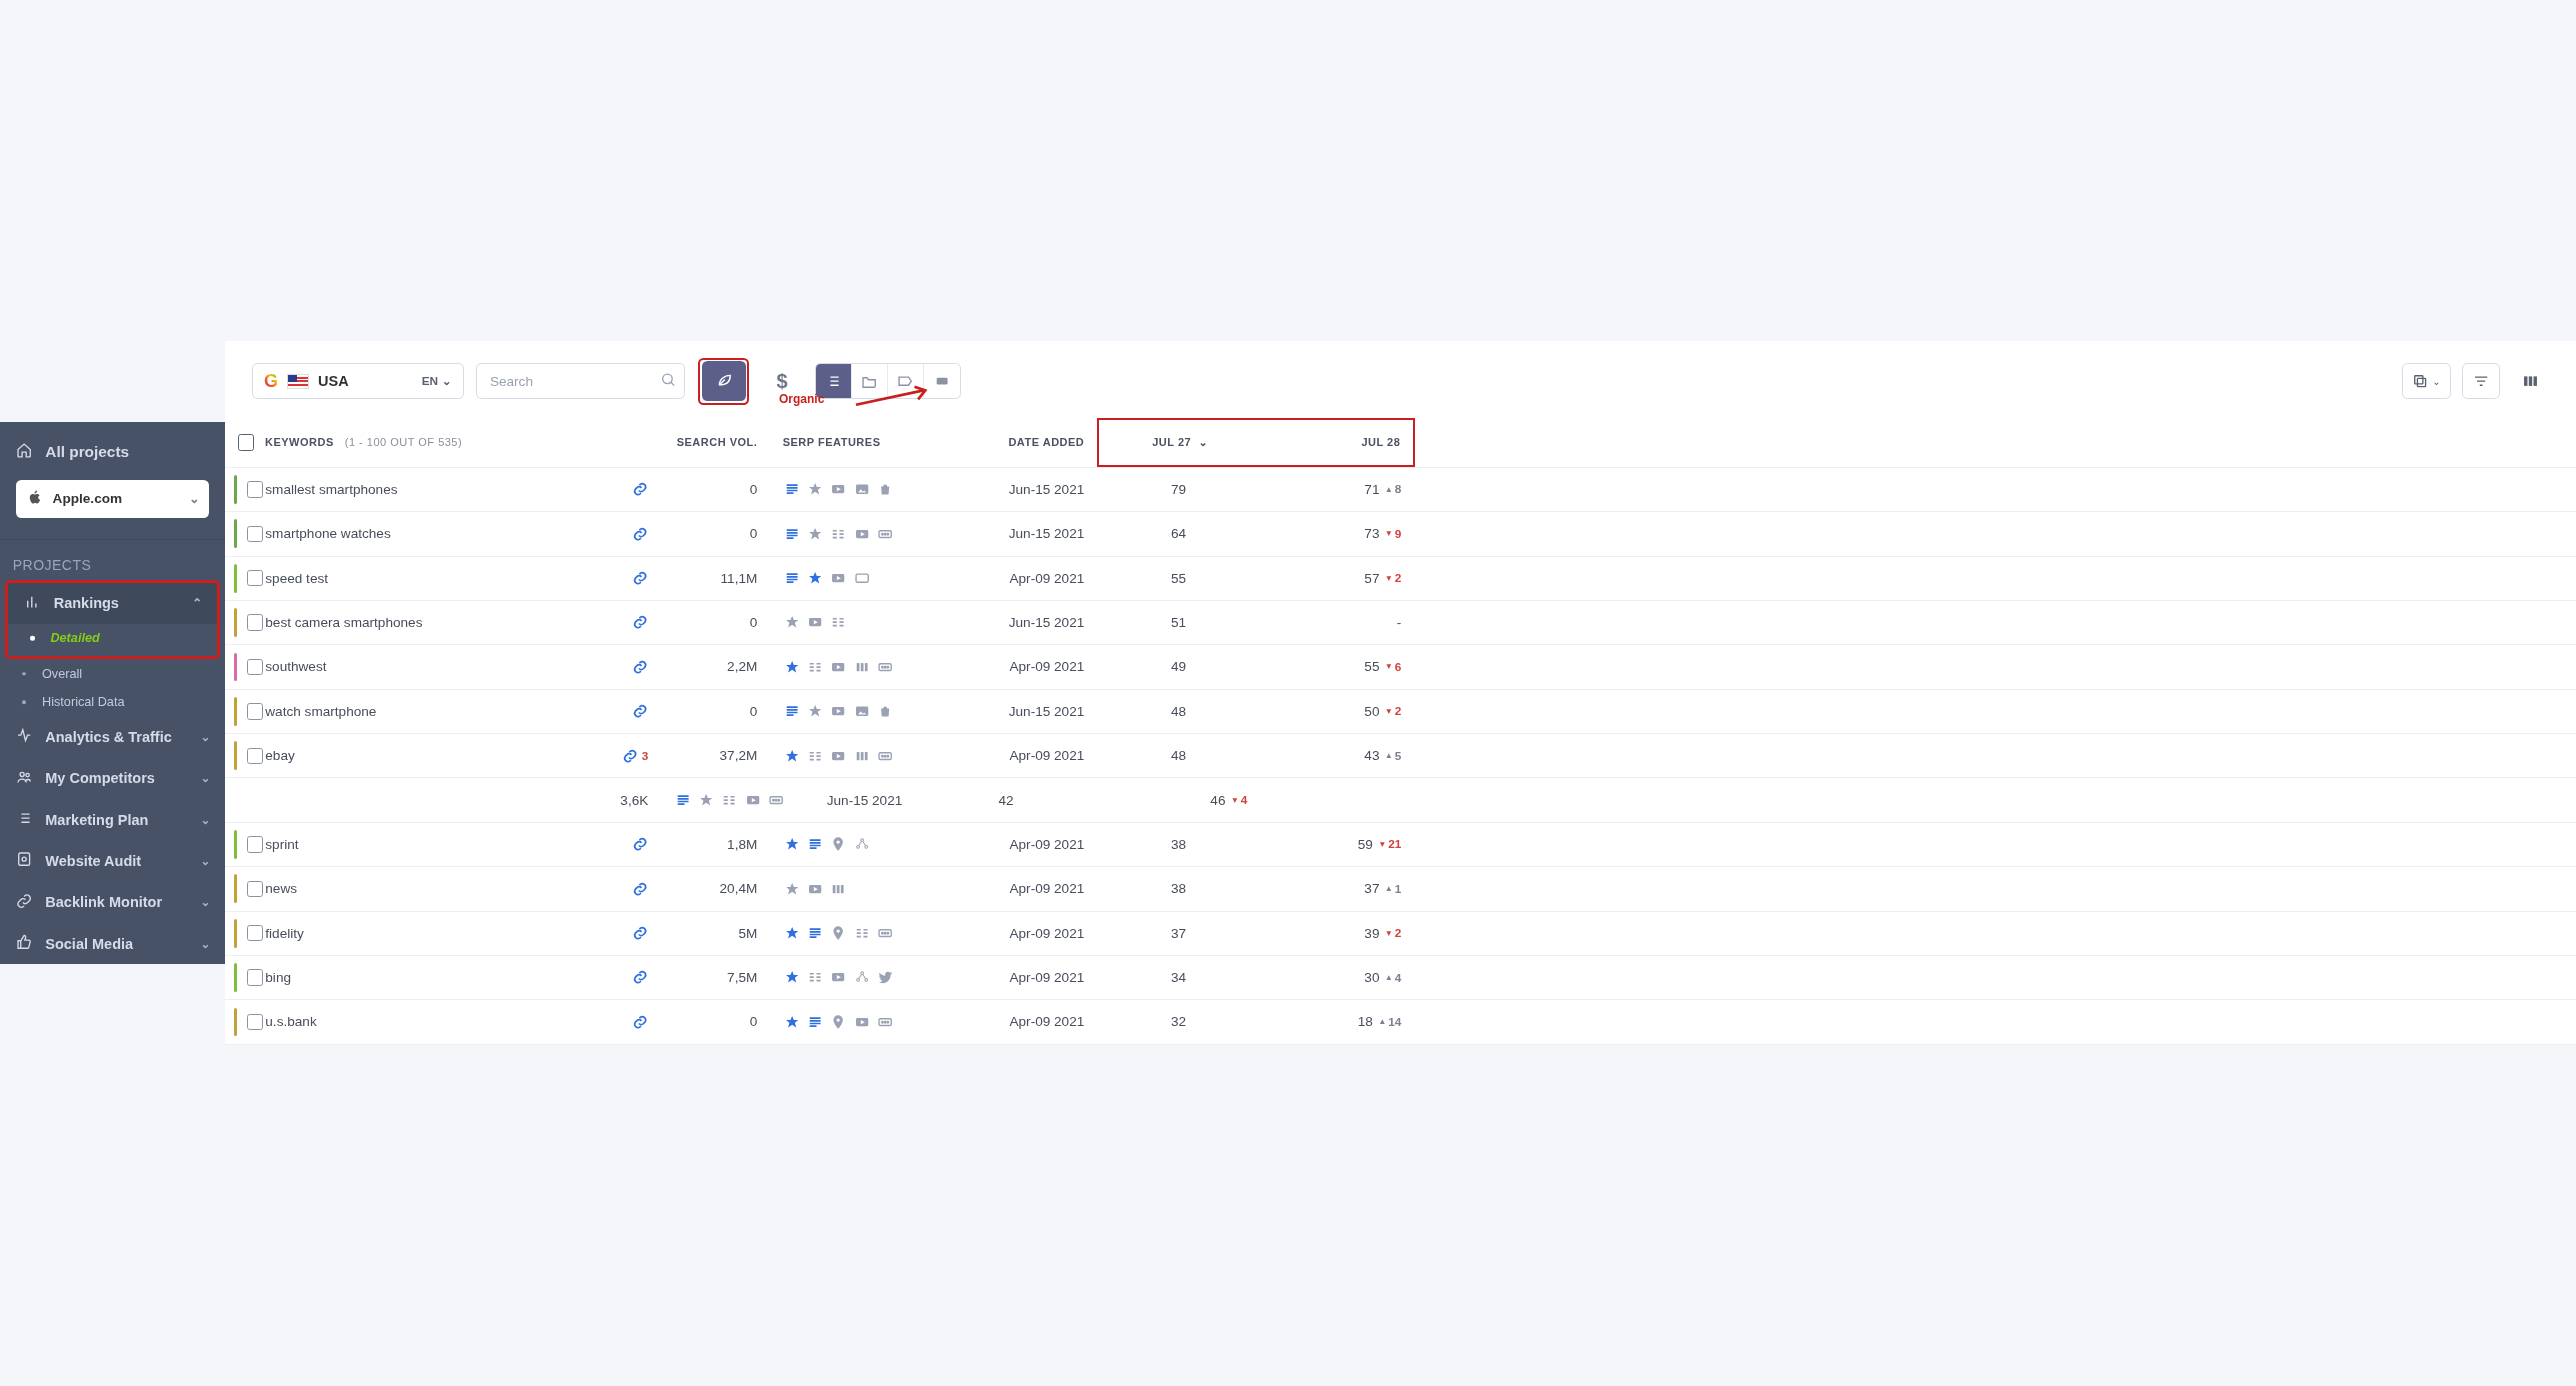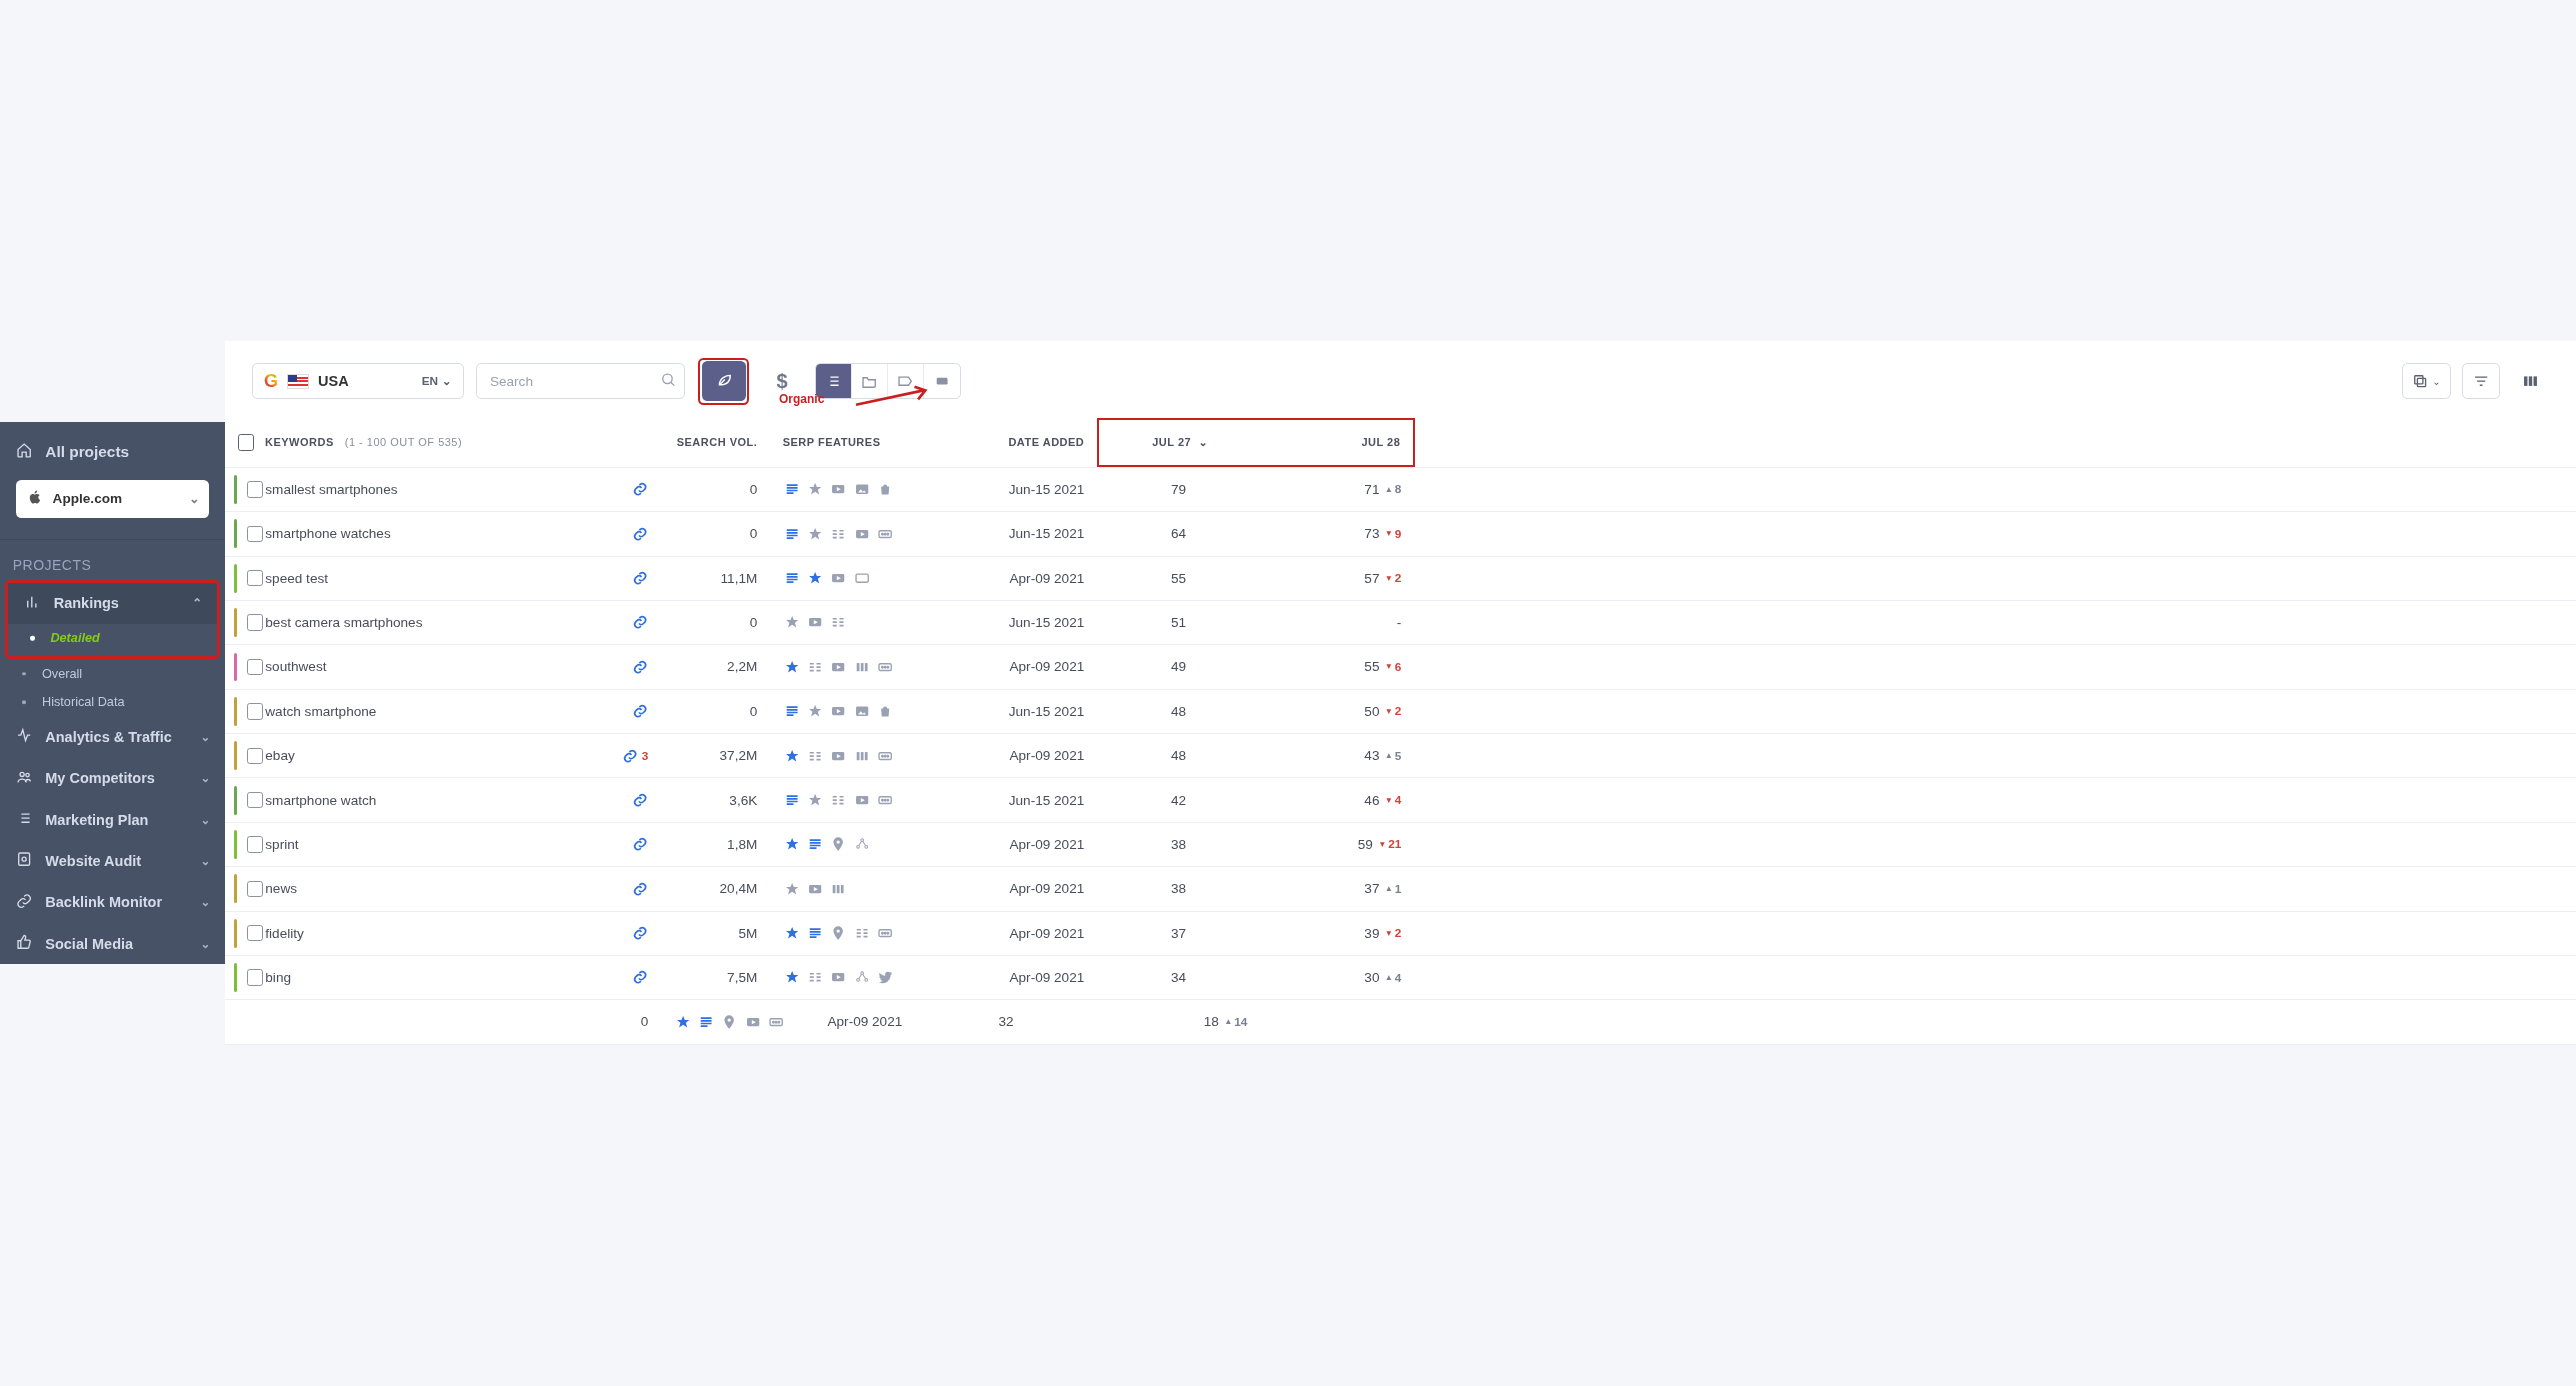--- a/index.html
+++ b/index.html
@@ -622,30 +622,20 @@
                     <circle cx="16" cy="12" r="1.2" fill="currentColor"></circle>
                   </svg>
                 </span>
               </div>
             </div>
             <div class="td right">Apr-09 2021</div>
             <div class="td center">48</div>
             <div class="td right">43<span class="diff up"><span class="tri">▲</span>5</span></div>
           </div>
           <div class="trow">
-            <div class="td kw-cell">
-              <span class="stripe" style="background:#6aa84f"></span>
-              <span class="chk"></span>
-              <span>smartphone watch</span>
-              <span class="link-icon">
-                <svg class="ico" viewBox="0 0 24 24" fill="none" stroke="currentColor" stroke-width="2.5">
-                  <path d="M10 14a5 5 0 007 0l2-2a5 5 0 00-7-7l-1 1M14 10a5 5 0 00-7 0l-2 2a5 5 0 007 7l1-1"></path>
-                </svg>
-              </span>
-            </div>
             <div class="td right">3,6K</div>
             <div class="td">
               <div class="serp-icons">
                 <span class="i blue">
                   <svg class="ico" viewBox="0 0 24 24" fill="none" stroke="currentColor" stroke-width="2.5">
                     <path d="M4 6h16M4 10h16M4 14h16M4 18h10"></path>
                   </svg>
                 </span>
                 <span class="i ">
                   <svg class="ico" viewBox="0 0 24 24" fill="currentColor">
@@ -851,20 +841,30 @@
                     <path d="M22 5.8c-.7.3-1.5.6-2.3.7.8-.5 1.5-1.3 1.8-2.3-.8.5-1.7.8-2.6 1A4.1 4.1 0 0012 9c0 .3 0 .6.1.9C8.7 9.7 5.8 8.1 3.8 5.6c-.3.6-.5 1.3-.5 2 0 1.4.7 2.7 1.8 3.4-.7 0-1.3-.2-1.8-.5v.1c0 2 1.4 3.6 3.3 4-.3.1-.7.1-1.1.1l-.8-.1c.5 1.6 2.1 2.8 3.9 2.8A8.3 8.3 0 012 19.3 11.7 11.7 0 008.3 21c7.5 0 11.7-6.3 11.7-11.7v-.5c.8-.6 1.5-1.3 2-2z"></path>
                   </svg>
                 </span>
               </div>
             </div>
             <div class="td right">Apr-09 2021</div>
             <div class="td center">34</div>
             <div class="td right">30<span class="diff up"><span class="tri">▲</span>4</span></div>
           </div>
           <div class="trow">
+            <div class="td kw-cell">
+              <span class="stripe" style="background:#c2a13b"></span>
+              <span class="chk"></span>
+              <span>u.s.bank</span>
+              <span class="link-icon">
+                <svg class="ico" viewBox="0 0 24 24" fill="none" stroke="currentColor" stroke-width="2.5">
+                  <path d="M10 14a5 5 0 007 0l2-2a5 5 0 00-7-7l-1 1M14 10a5 5 0 00-7 0l-2 2a5 5 0 007 7l1-1"></path>
+                </svg>
+              </span>
+            </div>
             <div class="td right">0</div>
             <div class="td">
               <div class="serp-icons">
                 <span class="i blue">
                   <svg class="ico" viewBox="0 0 24 24" fill="currentColor">
                     <path d="M12 3l2.5 6H21l-5 4 2 7-6-4-6 4 2-7-5-4h6.5z"></path>
                   </svg>
                 </span>
                 <span class="i blue">
                   <svg class="ico" viewBox="0 0 24 24" fill="none" stroke="currentColor" stroke-width="2.5">

